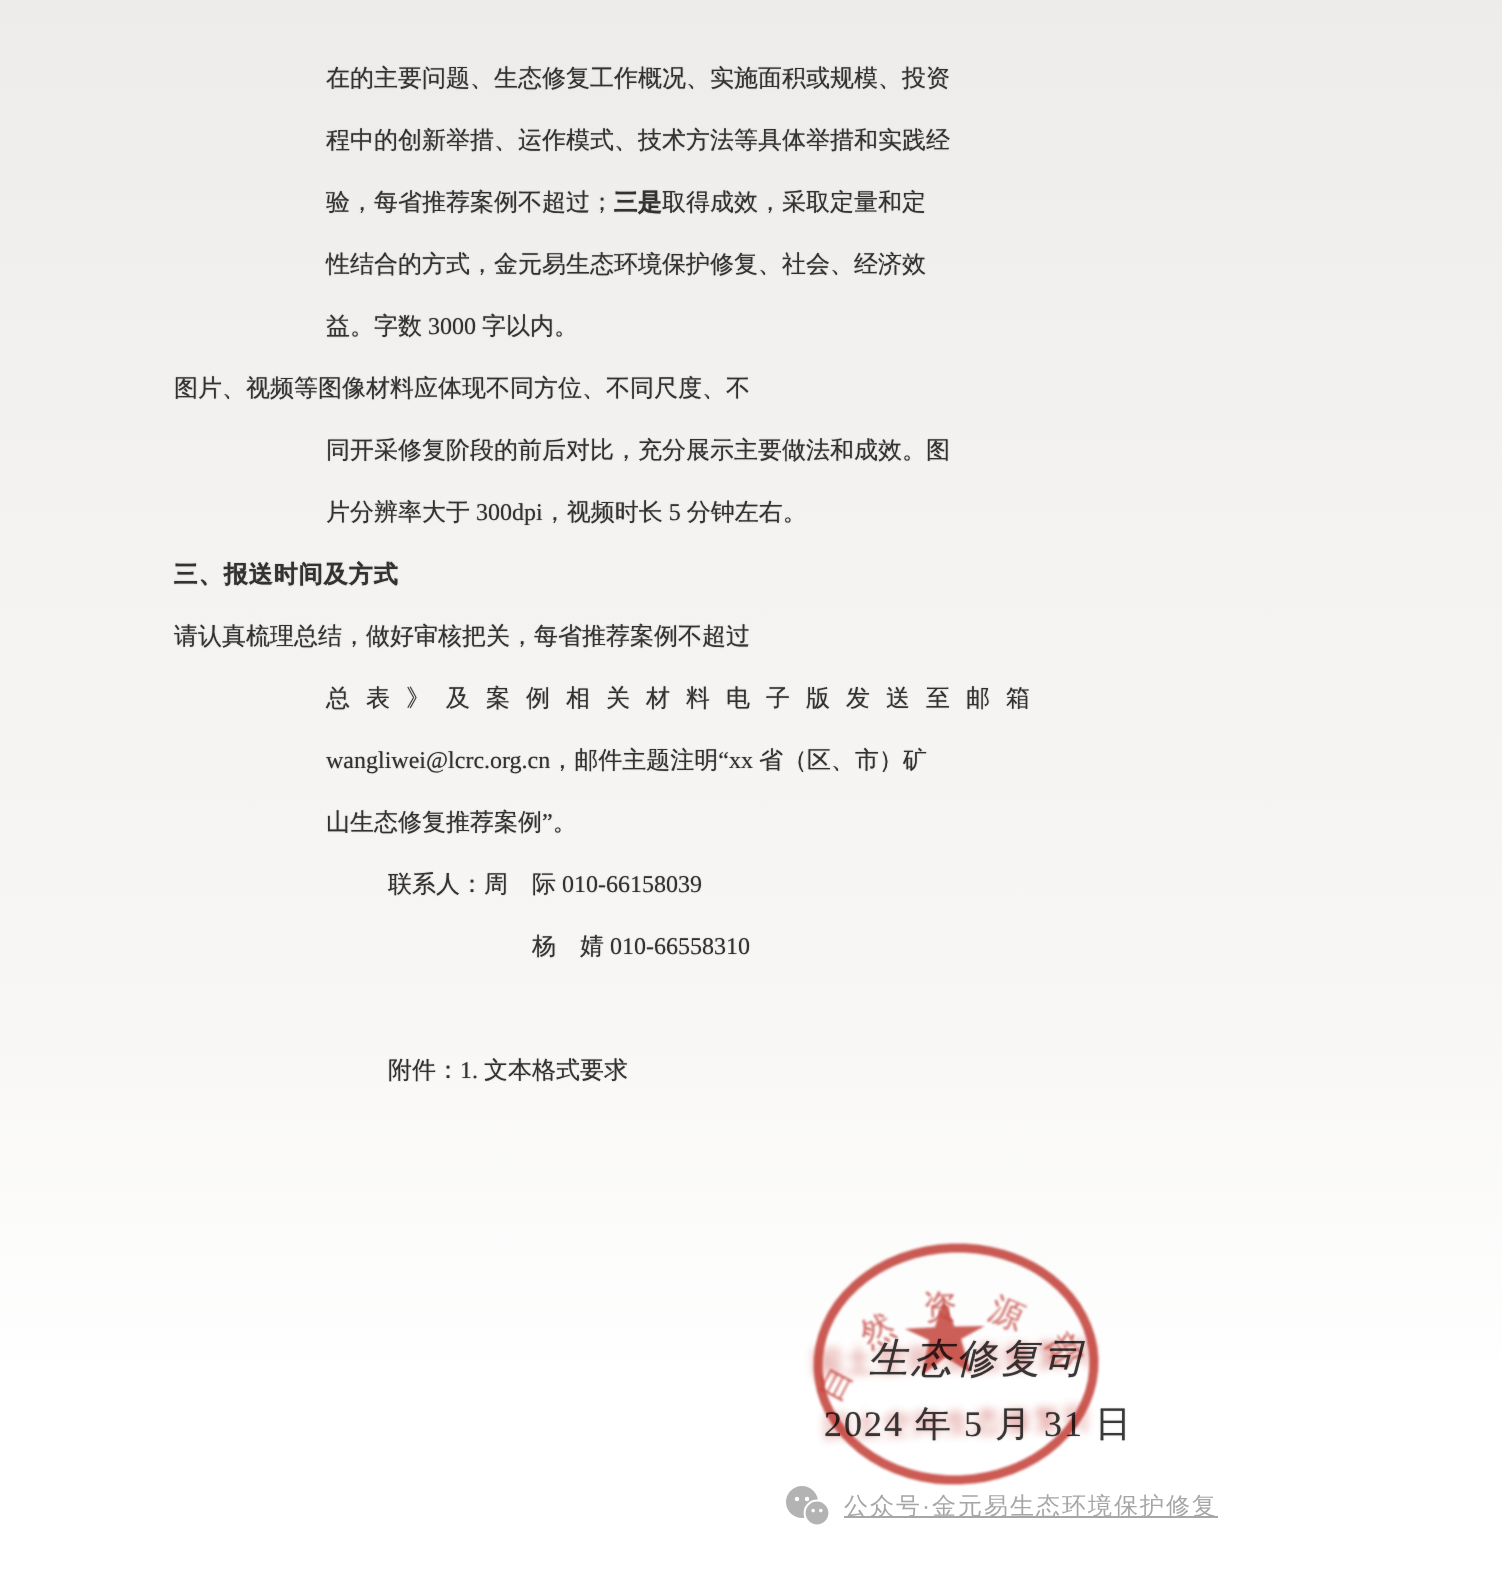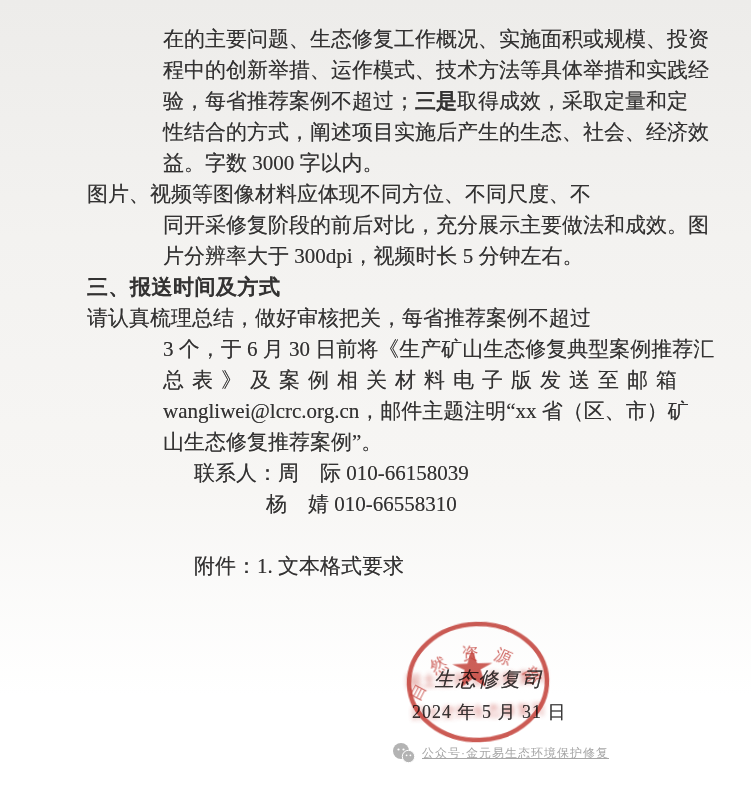--- a/index.html
+++ b/index.html
@@ -7,21 +7,21 @@
     position:relative;
     width:751px;height:791px;
     overflow:hidden;
     background:linear-gradient(180deg,#edecea 0%,#f3f2f0 30%,#f7f6f4 62%,#ffffff 88%);
     font-family:"Liberation Serif","DejaVu Serif",serif;
   }
   
   .doc-text{
     position:absolute;left:0;top:24px;width:655px;
     color:#333232;
-    font-size:21px;
+    font-size:12px;
     text-shadow:0 0 0.6px rgba(40,40,40,0.55);
   }
   .line{height:31px;line-height:31px;white-space:pre;}
   .line.flush{margin-left:163px;}
   .line.indent{margin-left:87px;}
   .line.contact{margin-left:194px;}
   .line.contact2{margin-left:266px;}
   .line.attach2{margin-left:250px;}
   .line.blank{height:31px;}
   .line.spread{letter-spacing:8px;}
@@ -60,28 +60,27 @@
 </style>
 </head>
 <body>
 
 <div class="page">
 
   <div class="doc-text">
       <div class="line flush"><span>在的主要问题、生态修复工作概况、实施面积或规模、投资</span></div>
       <div class="line flush"><span>程中的创新举措、运作模式、技术方法等具体举措和实践经</span></div>
       <div class="line flush"><span>验，每省推荐案例不超过；</span><span class="bold">三是</span><span>取得成效，采取定量和定</span></div>
-      <div class="line flush"><span>性结合的方式，阐述项目实施后产生的生态、社会、经济效</span></div>
+      <div class="line flush"><span>性结合的方式，金元易生态环境保护修复、社会、经济效</span></div>
       <div class="line flush"><span>益。字数 3000 字以内。</span></div>
       <div class="line indent"><span>图片、视频等图像材料应体现不同方位、不同尺度、不</span></div>
       <div class="line flush"><span>同开采修复阶段的前后对比，充分展示主要做法和成效。图</span></div>
       <div class="line flush"><span>片分辨率大于 300dpi，视频时长 5 分钟左右。</span></div>
       <div class="line indent heading"><span>三、报送时间及方式</span></div>
       <div class="line indent"><span>请认真梳理总结，做好审核把关，每省推荐案例不超过</span></div>
-      <div class="line flush"><span>3 个，于 6 月 30 日前将《生产矿山生态修复典型案例推荐汇</span></div>
       <div class="line flush spread"><span>总表》及案例相关材料电子版发送至邮箱</span></div>
       <div class="line flush"><span>wangliwei@lcrc.org.cn，邮件主题注明“xx 省（区、市）矿</span></div>
       <div class="line flush"><span>山生态修复推荐案例”。</span></div>
       <div class="line contact"><span>联系人：周　际 010-66158039</span></div>
       <div class="line contact2"><span>杨　婧 010-66558310</span></div>
       <div class="line blank"></div>
       <div class="line contact"><span>附件：1. 文本格式要求</span></div>
     </div>
 
   <div class="sig-dept">生态修复司</div>

